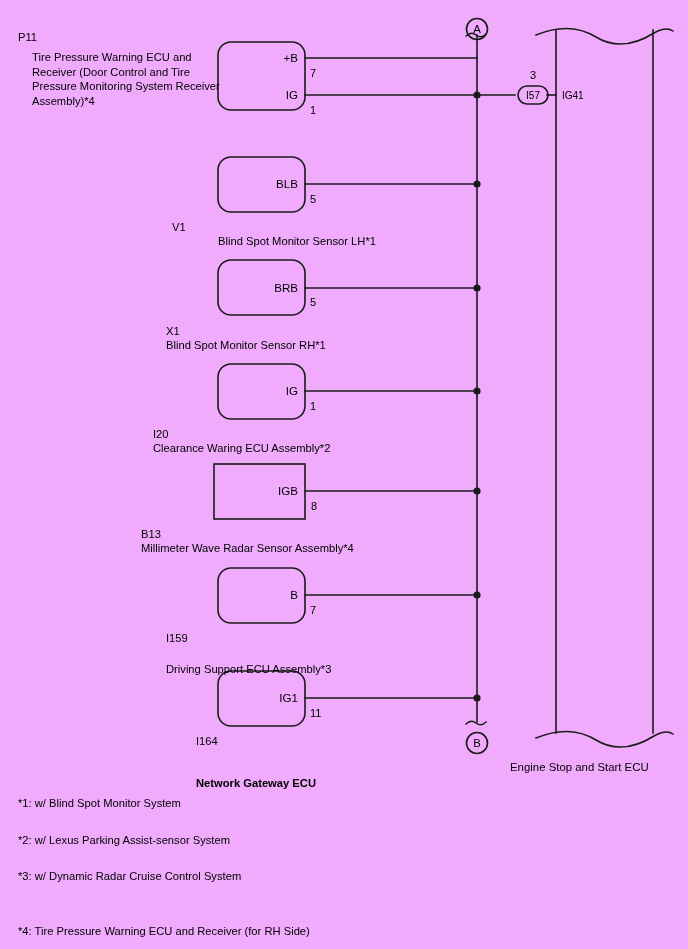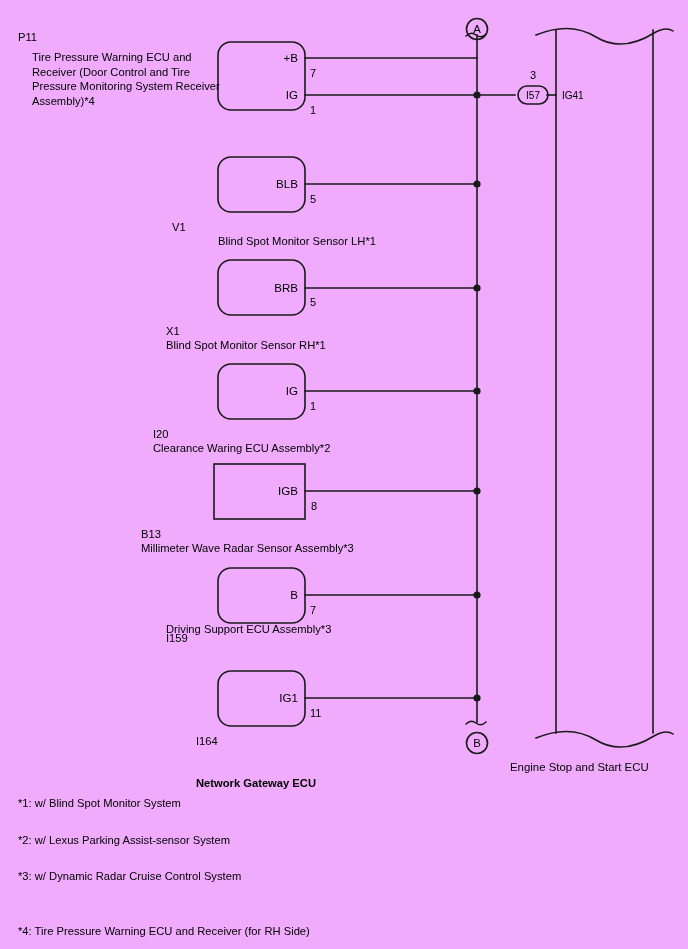--- a/index.html
+++ b/index.html
@@ -173,26 +173,26 @@
   <div class="lbl" style="left:166px; top:338px;">Blind Spot Monitor Sensor RH*1</div>
 
   <div class="term" style="left:234px; top:385px; width:64px;">IG</div>
   <div class="pinnum" style="left:310px; top:401px;">1</div>
   <div class="lbl" style="left:153px; top:427px;">I20</div>
   <div class="lbl" style="left:153px; top:441px;">Clearance Waring ECU Assembly*2</div>
 
   <div class="term" style="left:234px; top:485px; width:64px;">IGB</div>
   <div class="pinnum" style="left:311px; top:501px;">8</div>
   <div class="lbl" style="left:141px; top:527px;">B13</div>
-  <div class="lbl" style="left:141px; top:541px;">Millimeter Wave Radar Sensor Assembly*3</div>
+  <div class="lbl" style="left:141px; top:541px;">Millimeter Wave Radar Sensor Assembly*4</div>
 
   <div class="term" style="left:234px; top:589px; width:64px;">B</div>
   <div class="pinnum" style="left:310px; top:605px;">7</div>
   <div class="lbl" style="left:166px; top:631px;">I159</div>
-  <div class="lbl" style="left:166px; top:622px;">Driving Support ECU Assembly*3</div>
+  <div class="lbl" style="left:166px; top:662px;">Driving Support ECU Assembly*3</div>
 
   <div class="term" style="left:234px; top:692px; width:64px;">IG1</div>
   <div class="pinnum" style="left:310px; top:708px;">11</div>
   <div class="lbl" style="left:196px; top:734px;">I164</div>
   <div class="lbl" style="left:196px; top:776px;font-weight:bold;">Network Gateway ECU</div>
 
   <div class="marker-letter" style="left:467px; top:24px; width:20px;">A</div>
   <div class="marker-letter" style="left:467px; top:738px; width:20px;">B</div>
 
   <div class="conn-num" style="left:518px; top:70px; width:30px;">3</div>

